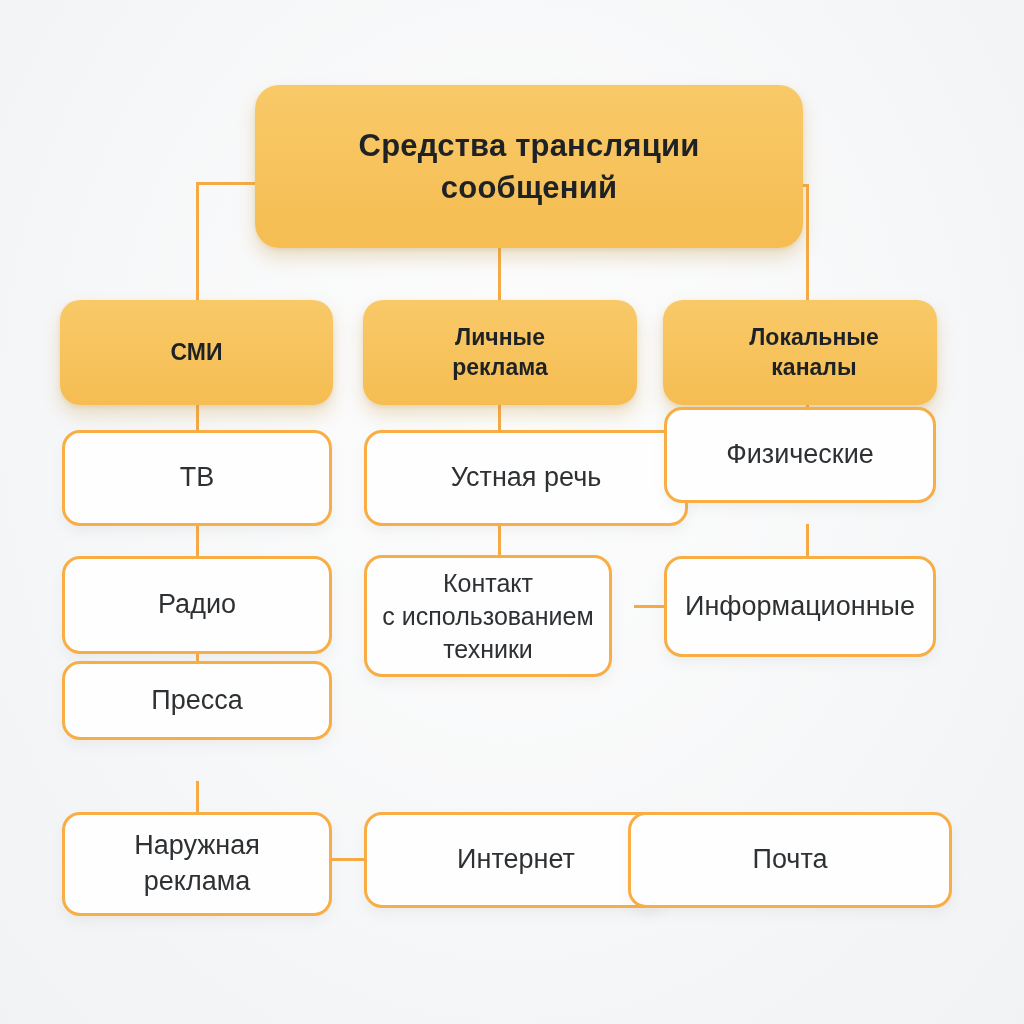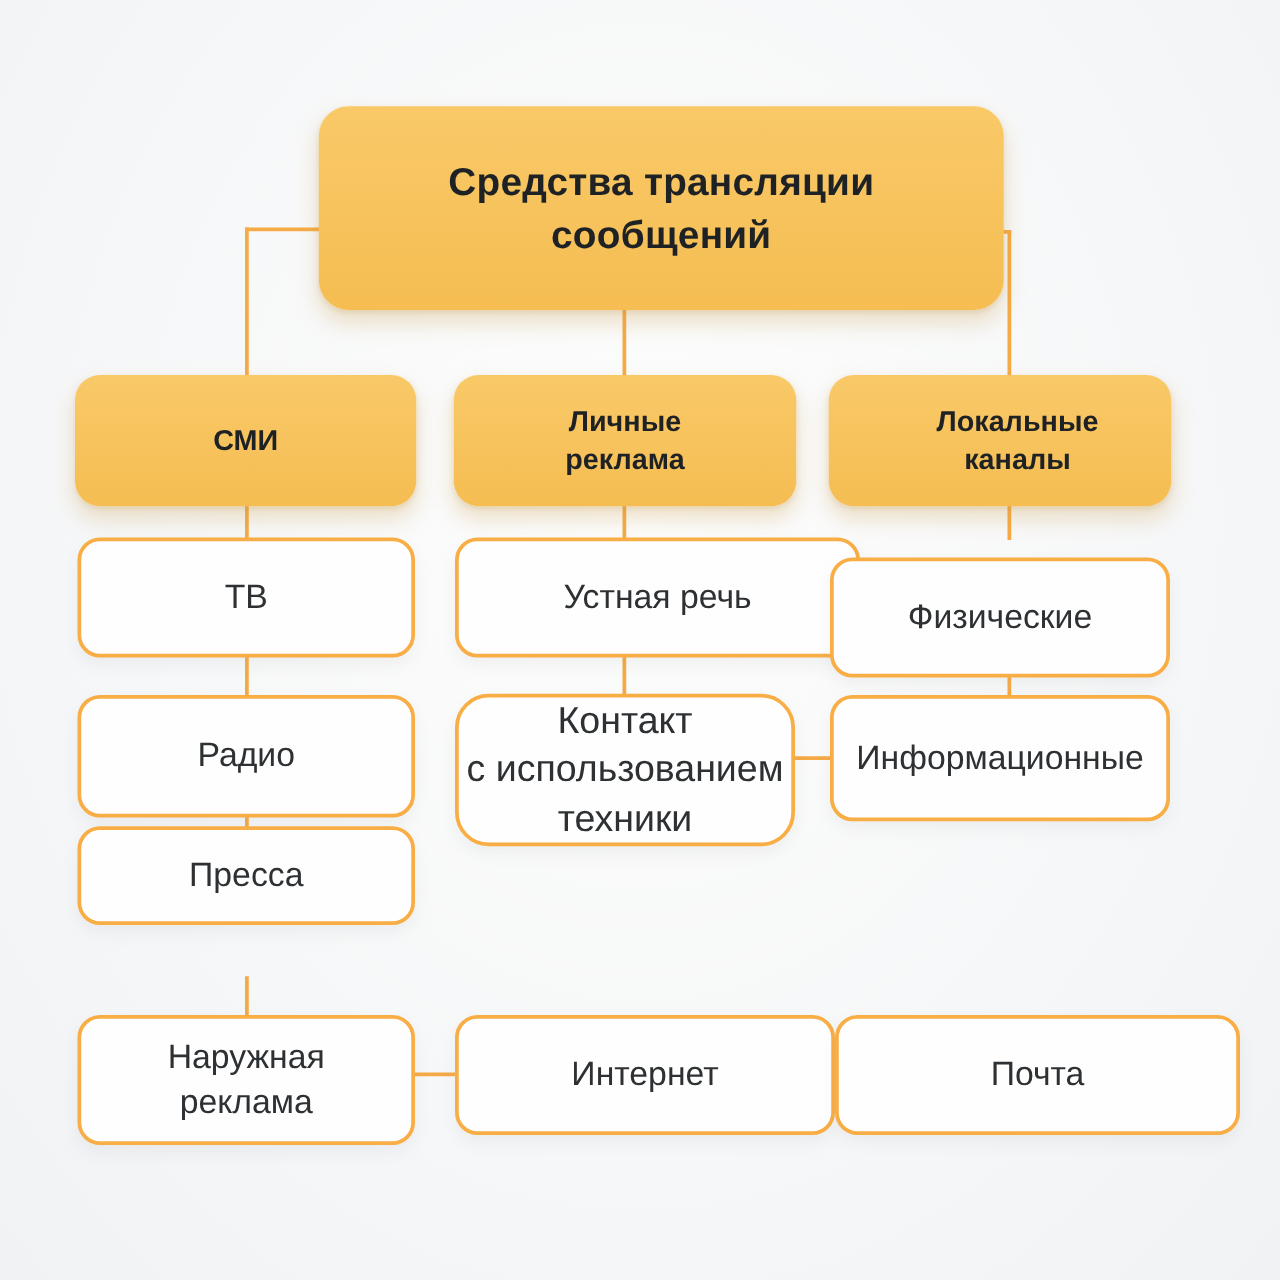--- a/index.html
+++ b/index.html
@@ -90,22 +90,22 @@
   <div class="node filled header" style="left:663px;top:300px;width:274px;height:105px;padding-left:28px;">Локальные
 каналы</div>
 
   <div class="node leaf" style="left:62px;top:430px;width:270px;height:96px;">ТВ</div>
   <div class="node leaf" style="left:62px;top:556px;width:270px;height:98px;">Радио</div>
   <div class="node leaf" style="left:62px;top:661px;width:270px;height:79px;">Пресса</div>
   <div class="node leaf" style="left:62px;top:812px;width:270px;height:104px;">Наружная
 реклама</div>
 
   <div class="node leaf" style="left:364px;top:430px;width:324px;height:96px;">Устная речь</div>
-  <div class="node leaf" style="left:364px;top:555px;width:272px;height:122px;font-size:30px;border-radius:27px;">Контакт
+  <div class="node leaf" style="left:364px;top:555px;width:248px;height:122px;font-size:25px;">Контакт
 с использованием
 техники</div>
   <div class="node leaf" style="left:364px;top:812px;width:304px;height:96px;">Интернет</div>
 
-  <div class="node leaf" style="left:664px;top:446px;width:272px;height:96px;">Физические</div>
+  <div class="node leaf" style="left:664px;top:407px;width:272px;height:96px;">Физические</div>
   <div class="node leaf" style="left:664px;top:556px;width:272px;height:101px;">Информационные</div>
-  <div class="node leaf" style="left:668px;top:812px;width:324px;height:96px;">Почта</div>
+  <div class="node leaf" style="left:628px;top:812px;width:324px;height:96px;">Почта</div>
 
 </div>
 
 </body></html>

